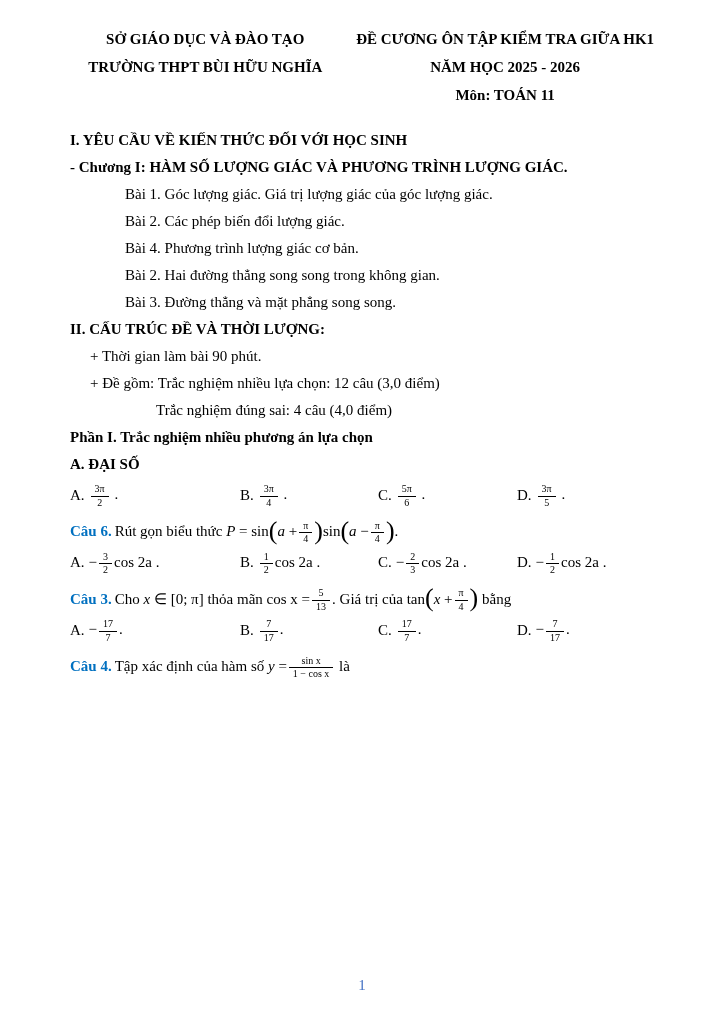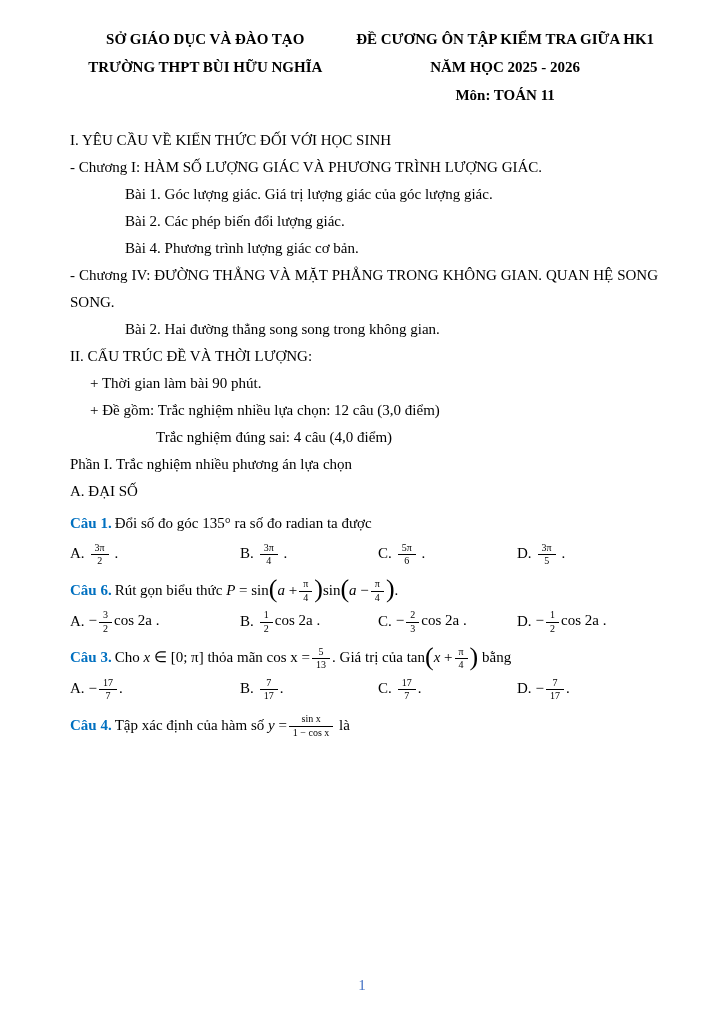--- a/index.html
+++ b/index.html
@@ -14,21 +14,21 @@
 
   
   .doc-header { display:flex; justify-content:space-between; font-weight:bold; margin-bottom:18px; }
   .hcol { text-align:center; }
   .hcol.hleft { width:46%; }
   .hcol.hright { width:52%; }
   .hline { line-height:1.85; white-space:nowrap; }
 
   
   .para { line-height:1.8; }
-  .bold { font-weight:normal; }
+  .bold { font-weight:bold; }
   .indent1 { padding-left:55px; }
   .indent2 { padding-left:20px; }
   .indent3 { padding-left:86px; }
   .justify { text-align:justify; }
 
   
   .question { margin-top:5px; }
   .qtext { line-height:1.75; }
   .qlabel { color:var(--accent,#0070C0); font-weight:bold; margin-right:3px; }
   .it { font-style:italic; }
@@ -63,33 +63,32 @@
     </div>
   </header>
 
   <main>
 
     <p class="para bold">I. YÊU CẦU VỀ KIẾN THỨC ĐỐI VỚI HỌC SINH</p>
     <p class="para bold">- Chương I: HÀM SỐ LƯỢNG GIÁC VÀ PHƯƠNG TRÌNH LƯỢNG GIÁC.</p>
     <p class="para indent1">Bài 1. Góc lượng giác. Giá trị lượng giác của góc lượng giác.</p>
     <p class="para indent1">Bài 2. Các phép biến đổi lượng giác.</p>
     <p class="para indent1">Bài 4. Phương trình lượng giác cơ bản.</p>
-    <p class="para bold justify">- Chương IV: ĐƯỜNG THẲNG VÀ MẶT PHẲNG TRONG KHÔNG GIAN. QUAN HỆ SONG SONG.</p>
     <p class="para indent1">Bài 2. Hai đường thẳng song song trong không gian.</p>
+    <p class="para indent1">Bài 3. Đường thẳng và mặt phẳng song song.</p>
 
     <p class="para bold">II. CẤU TRÚC ĐỀ VÀ THỜI LƯỢNG:</p>
     <p class="para indent2">+ Thời gian làm bài 90 phút.</p>
     <p class="para indent2">+ Đề gồm: Trắc nghiệm nhiều lựa chọn: 12 câu (3,0 điểm)</p>
     <p class="para indent3">Trắc nghiệm đúng sai: 4 câu (4,0 điểm)</p>
 
     <p class="para bold">Phần I. Trắc nghiệm nhiều phương án lựa chọn</p>
     <p class="para bold">A. ĐẠI SỐ</p>
 
     <div class="question">
-      <p class="qtext"><span class="qlabel">Câu 1.</span><span>Đổi số đo góc 135° ra số đo radian ta được</span></p>
       <div class="options">
         <span class="opt"><span class="okey">A.</span><span class="frac">
               <span class="num">3π</span>
               <span class="den">2</span>
             </span> <span>.</span></span>
         <span class="opt"><span class="okey">B.</span><span class="frac">
               <span class="num">3π</span>
               <span class="den">4</span>
             </span> <span>.</span></span>
         <span class="opt"><span class="okey">C.</span><span class="frac">

